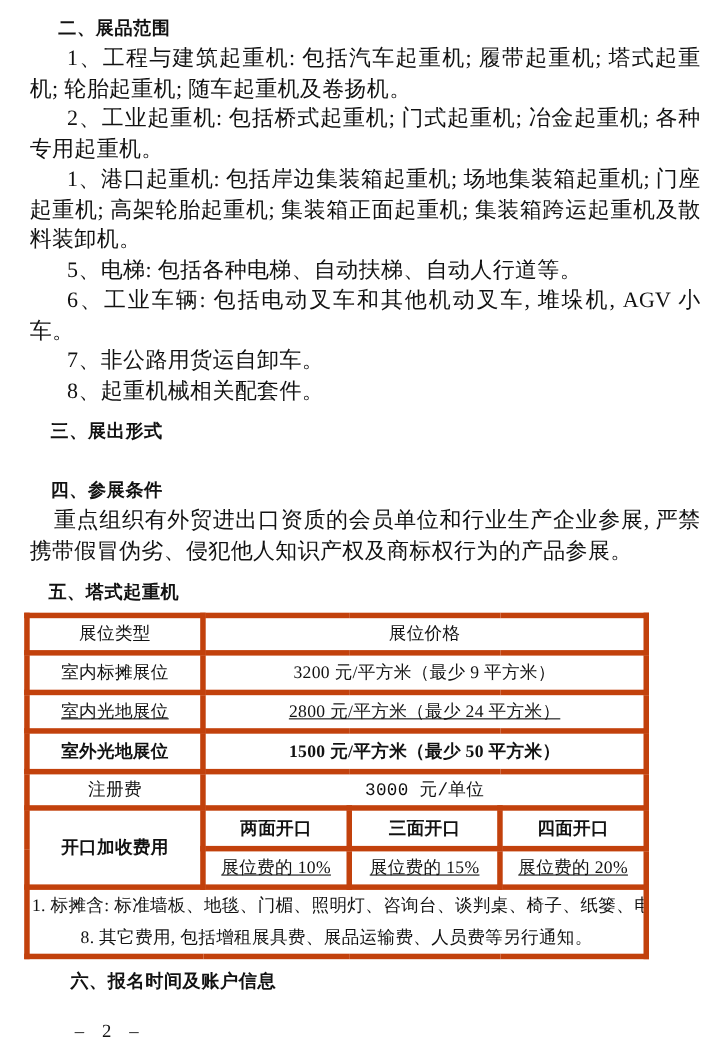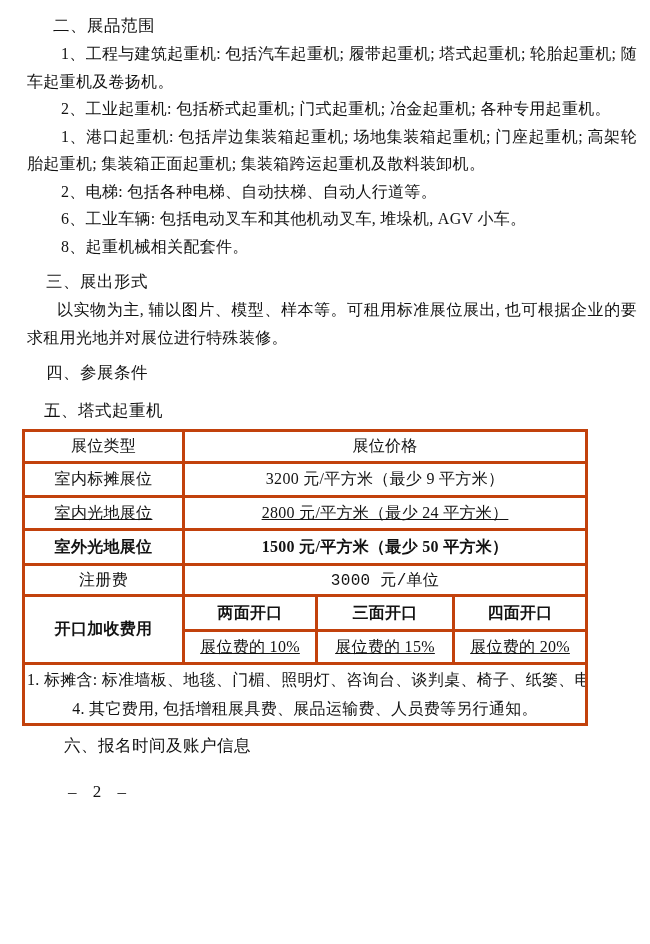--- a/index.html
+++ b/index.html
@@ -4,42 +4,42 @@
 <style>
   html,body { margin:0; padding:0; }
   body {
     width:650px; height:944px; background:#ffffff; color:#121212;
     font-family:"Liberation Serif","DejaVu Serif",serif;
     -webkit-font-smoothing:antialiased;
     overflow:hidden;
   }
   .page { width:650px; height:944px; box-sizing:border-box; padding:12px 13px 0 27px; }
   .hd {
-    margin:0; font-size:16.5px; font-weight:normal; line-height:28px;
+    margin:0; font-size:16.5px; font-weight:bold; line-height:28px;
     letter-spacing:0.5px;
   }
   .hd.t2 { text-indent:26px; }
   .hd.t3 { text-indent:19px; margin-top:8px; }
-  .hd.t4 { text-indent:19px; margin-top:8px; }
+  .hd.t4 { text-indent:19px; margin-top:26px; }
   .hd.t5 { text-indent:17px; margin-top:10px; }
   .hd.t6 { text-indent:37px; margin-top:6px; }
   .para {
-    margin:0; font-size:16px; line-height:27.5px;
+    margin:0; font-size:20px; line-height:27.5px;
     text-align:justify; text-align-last:left; letter-spacing:0.3px;
   }
   .para.item { text-indent:34px; }
   .para.p3 { text-indent:30px; }
   .para.p4 { text-indent:22px; }
   table.fee {
     border-collapse:collapse; table-layout:fixed;
     margin:4px 0 0 -5px; width:565px;
     font-size:16px;
   }
   table.fee td {
-    border:3px solid #c2410c; text-align:center; vertical-align:middle;
+    border:5px solid #c2410c; text-align:center; vertical-align:middle;
     padding:0 2px; letter-spacing:0.3px; overflow:hidden;
   }
   table.fee { border:2px solid #2e2e2e; }
   td.h29 { height:29px; } td.h31 { height:31px; } td.h30 { height:30px;text-decoration:underline; }
   td.h32 { height:32px;font-weight:bold; } td.h28 { height:28px;font-family:Liberation Mono, monospace; }
   td.notes-cell { text-align:left; padding:1px 6px 3px 9px; height:58px; }
   .note-line { line-height:29px; font-size:16px; white-space:nowrap; }
   .footer-page {
     margin-top:18px; padding-left:41px; font-size:17px; line-height:28px;
     letter-spacing:6px;
@@ -48,28 +48,29 @@
 </head>
 <body>
 
 <div class="page">
 
   <h2 class="hd t2">二、展品范围</h2>
 
   <p class="para item">1、工程与建筑起重机: 包括汽车起重机; 履带起重机; 塔式起重机; 轮胎起重机; 随车起重机及卷扬机。</p>
   <p class="para item">2、工业起重机: 包括桥式起重机; 门式起重机; 冶金起重机; 各种专用起重机。</p>
   <p class="para item">1、港口起重机: 包括岸边集装箱起重机; 场地集装箱起重机; 门座起重机; 高架轮胎起重机; 集装箱正面起重机; 集装箱跨运起重机及散料装卸机。</p>
-  <p class="para item">2、电梯: 包括各种电梯、自动扶梯、自动人行道等。</p>
+  <p class="para item">5、电梯: 包括各种电梯、自动扶梯、自动人行道等。</p>
   <p class="para item">6、工业车辆: 包括电动叉车和其他机动叉车, 堆垛机, AGV 小车。</p>
+  <p class="para item">7、非公路用货运自卸车。</p>
   <p class="para item">8、起重机械相关配套件。</p>
 
   <h2 class="hd t3">三、展出形式</h2>
-  <p class="para p3">以实物为主, 辅以图片、模型、样本等。可租用标准展位展出, 也可根据企业的要求租用光地并对展位进行特殊装修。</p>
 
   <h2 class="hd t4">四、参展条件</h2>
+  <p class="para p4">重点组织有外贸进出口资质的会员单位和行业生产企业参展, 严禁携带假冒伪劣、侵犯他人知识产权及商标权行为的产品参展。</p>
 
   <h2 class="hd t5">五、塔式起重机</h2>
 
   <table class="fee">
     <colgroup>
       <col style="width:160px">
         <col style="width:133px">
         <col style="width:137px">
         <col style="width:133px">
     </colgroup>
@@ -101,21 +102,21 @@
         <td class="h32">四面开口</td>
       </tr>
       <tr>
         <td class="h30">展位费的 10%</td>
         <td class="h30">展位费的 15%</td>
         <td class="h30">展位费的 20%</td>
       </tr>
       <tr>
         <td class="notes-cell" colspan="4">
           <div class="note-line">1. 标摊含: 标准墙板、地毯、门楣、照明灯、咨询台、谈判桌、椅子、纸篓、电源插座。</div>
-          <div class="note-line">4. 其它费用, 包括增租展具费、展品运输费、人员费等另行通知。</div>
+          <div class="note-line">8. 其它费用, 包括增租展具费、展品运输费、人员费等另行通知。</div>
         </td>
       </tr>
     </tbody>
   </table>
 
   <h2 class="hd t6">六、报名时间及账户信息</h2>
 
   <div class="footer-page">– 2 –</div>
 
 </div>

